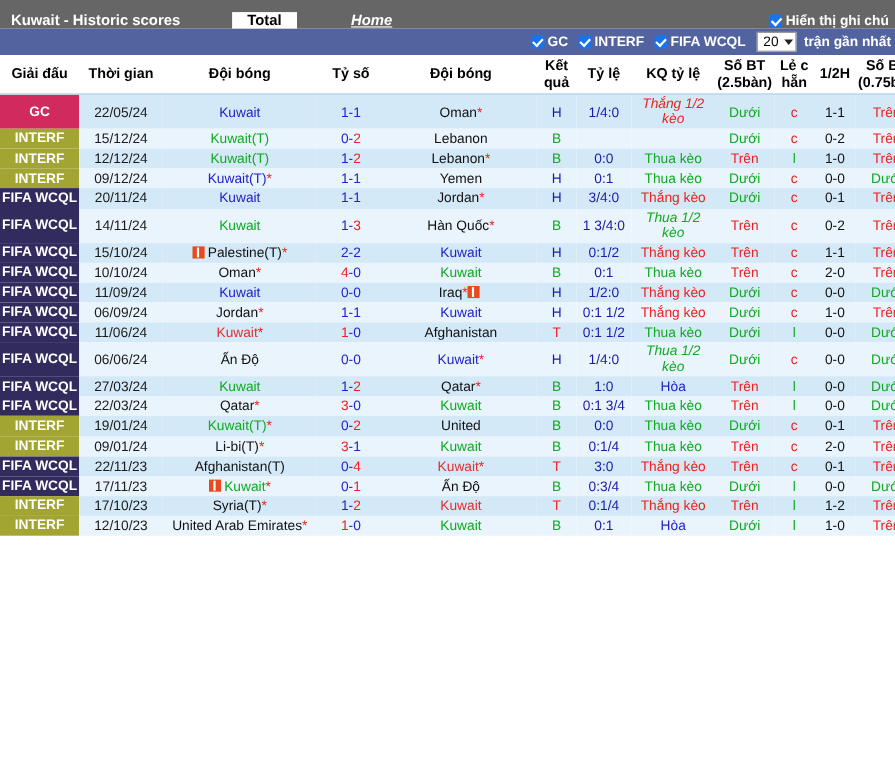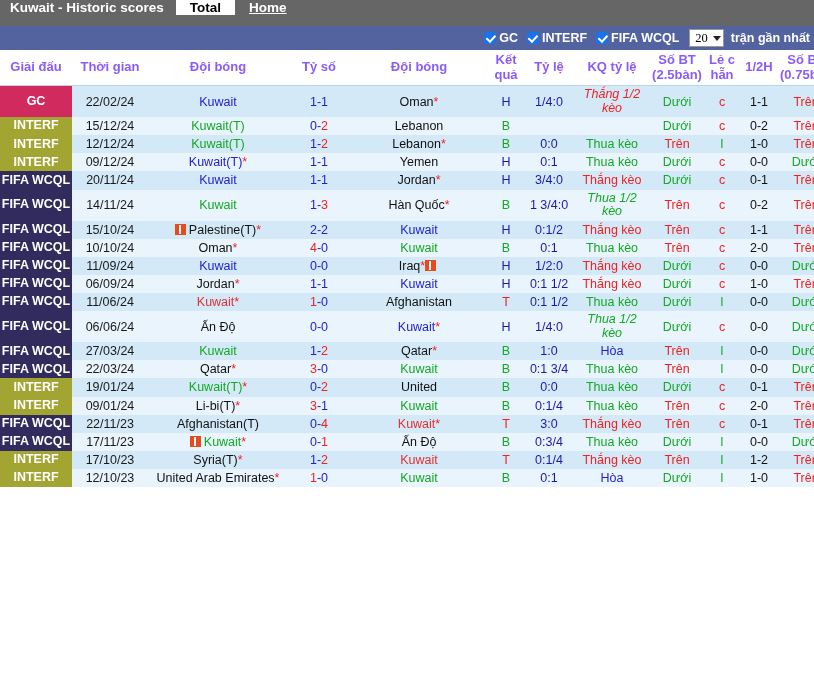--- a/index.html
+++ b/index.html
@@ -9,46 +9,48 @@
     background: #ffffff;
     font-family: "Liberation Sans", sans-serif;
     overflow: hidden;
   }
 
   
   .tabbar {
     height: 26px;
     background: #666666;
     display: flex;
-    align-items: flex-start;
+    align-items: flex-end;
     position: relative;
   }
   .tab-title {
     color: #ffffff;
     font-size: 13.5px;
     font-weight: bold;
     display: flex; align-items: center;
     padding: 0 12px 0 10px;
     white-space: nowrap;
   }
   .tab {
     display: flex; align-items: center;
     padding: 0 14px;
     font-size: 13.5px;
     white-space: nowrap;
+    margin-left: 35px;
   }
   .tab.active {
     background: #ffffff;
     color: #000000;
     font-weight: bold;
   }
   .tab.link {
     color: #ffffff;
     text-decoration: underline;
     font-weight: bold;
+    font-style: italic;
   }
   .topright {
     margin-left: auto;
     display: flex; align-items: center;
     padding-right: 6px;
     color: #ffffff;
     font-size: 12.5px;
     font-weight: bold;
     white-space: nowrap;
   }
@@ -91,42 +93,42 @@
     display: flex; align-items: center;
     margin-left: 9px;
   }
   .selwrap {
     margin: 0 7px 0 10px;
     background: #ffffff;
     border: 1px solid #999;
     color: #000;
     font-size: 12.5px;
     font-weight: normal;
-    font-family: Liberation Serif, serif;
+    font-family: Liberation Sans, sans-serif;
     padding: 0 2px 0 5px;
     height: 18px;
     display: flex; align-items: center;
     gap: 5px;
   }
   .selwrap .arrow {
     width: 0; height: 0;
     border-left: 4px solid transparent;
     border-right: 4px solid transparent;
     border-top: 5px solid #222;
   }
 
   
   table {
     width: 814px;
     border-collapse: collapse;
     table-layout: fixed;
   }
   thead th {
     background: #ffffff;
-    color: #8b5cf6;
+    color: #000000;
     font-size: 13px;
     font-weight: bold;
     padding: 3px 2px;
     text-align: center;
     line-height: 1.12;
     border-bottom: 1px solid #b8d6e8;
     vertical-align: middle;
   }
   tbody td {
     font-size: 12.5px;
@@ -191,20 +193,24 @@
   .teamcell { white-space: nowrap; }
   .wrapnote { white-space: normal; line-height: 1.08; font-style: italic; }
 </style>
 </head>
 <body>
 
 <div class="tabbar">
   <div class="tab-title">Kuwait - Historic scores</div>
   <div class="tab active">Total</div>
   <div class="tab link">Home</div>
+  <div class="topright">
+    <span class="cb"></span>
+    <span>Hiển thị ghi chú</span>
+  </div>
 </div>
 
 <div class="filterbar">
   <div class="filt">
     <span class="cb"></span>
     <span>GC</span>
   </div>
   <div class="filt">
     <span class="cb"></span>
     <span>INTERF</span>
@@ -247,21 +253,21 @@
       <th>KQ tỷ lệ</th>
       <th>Số BT (2.5bàn)</th>
       <th>Lẻ c hẵn</th>
       <th>1/2H</th>
       <th>Số BT (0.75bàn)</th>
     </tr>
   </thead>
   <tbody id="tbody">
       <tr class="odd">
         <td class="league gc">GC</td>
-        <td class="date">22/02/24</td>
+        <td class="date">22/05/24</td>
         <td class="teamcell"><span class="c-blue">Kuwait</span></td>
         <td><span class="sc-blue">1</span><span class="sc-blue">-</span><span class="sc-blue">1</span></td>
         <td class="teamcell"><span class="c-black">Oman</span><span class="star">*</span></td>
         <td class="c-dkblue">H</td>
         <td class="c-dkblue">1/4:0</td>
         <td class="c-red wrapnote">Thắng 1/2 kèo</td>
         <td class="c-green">Dưới</td>
         <td class="c-red">c</td>
         <td class="c-black">1-1</td>
         <td class="c-red">Trên</td>

